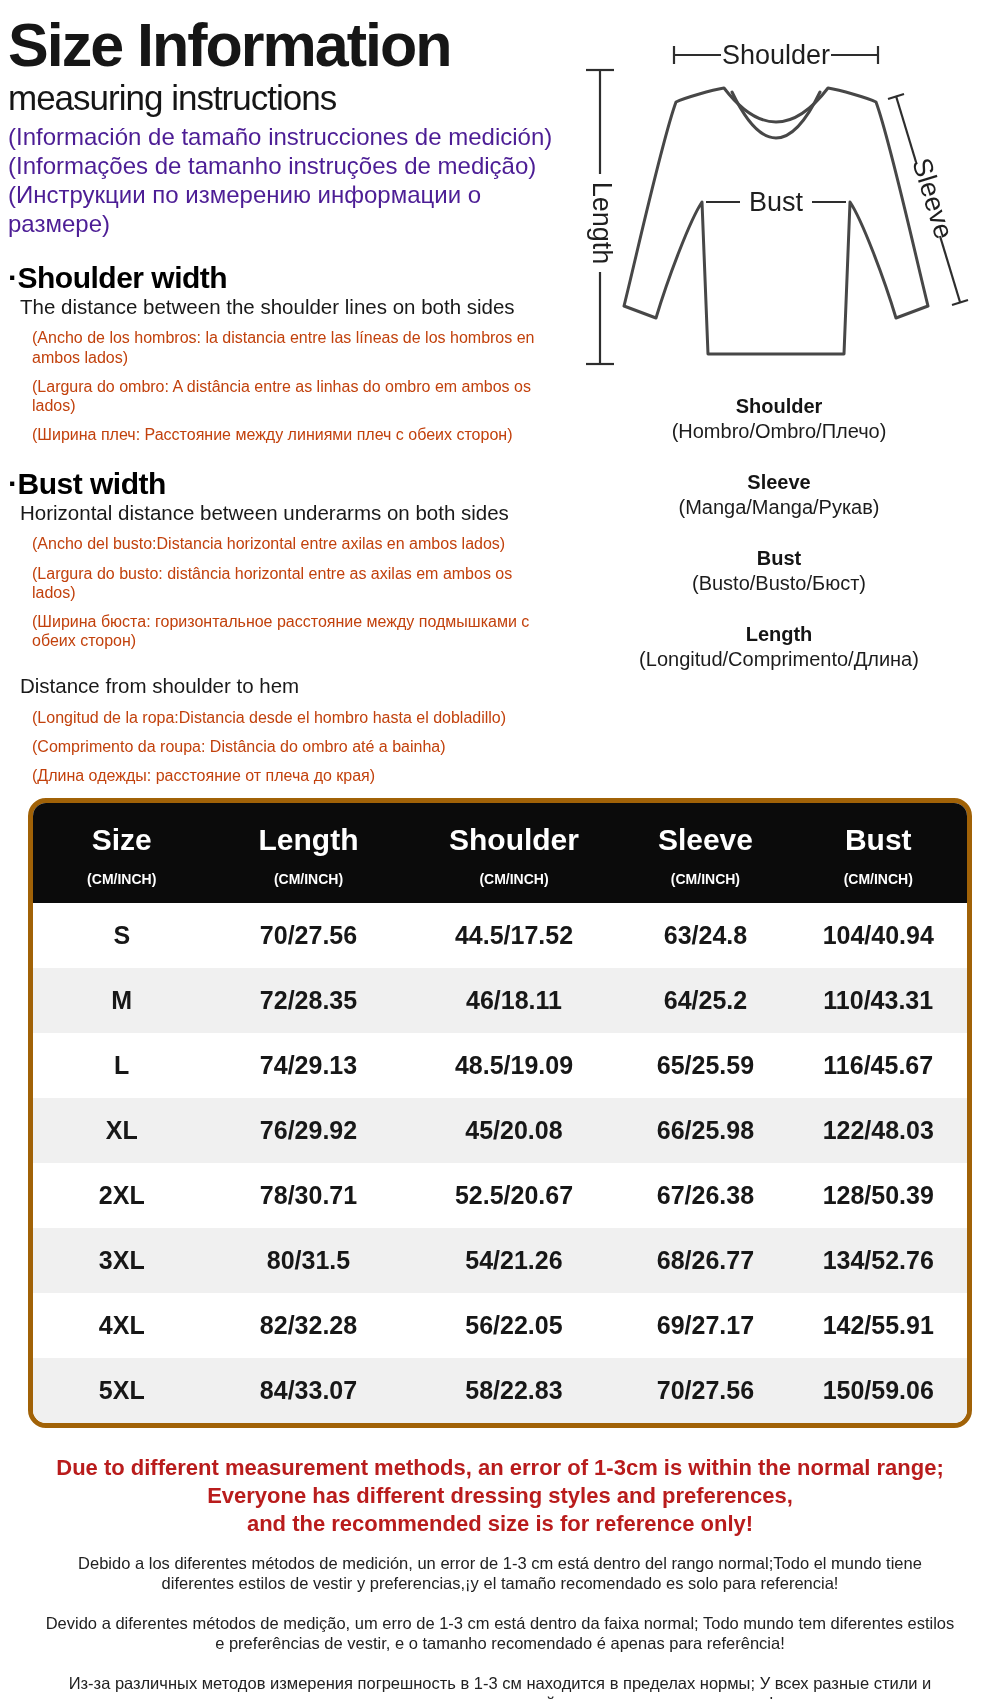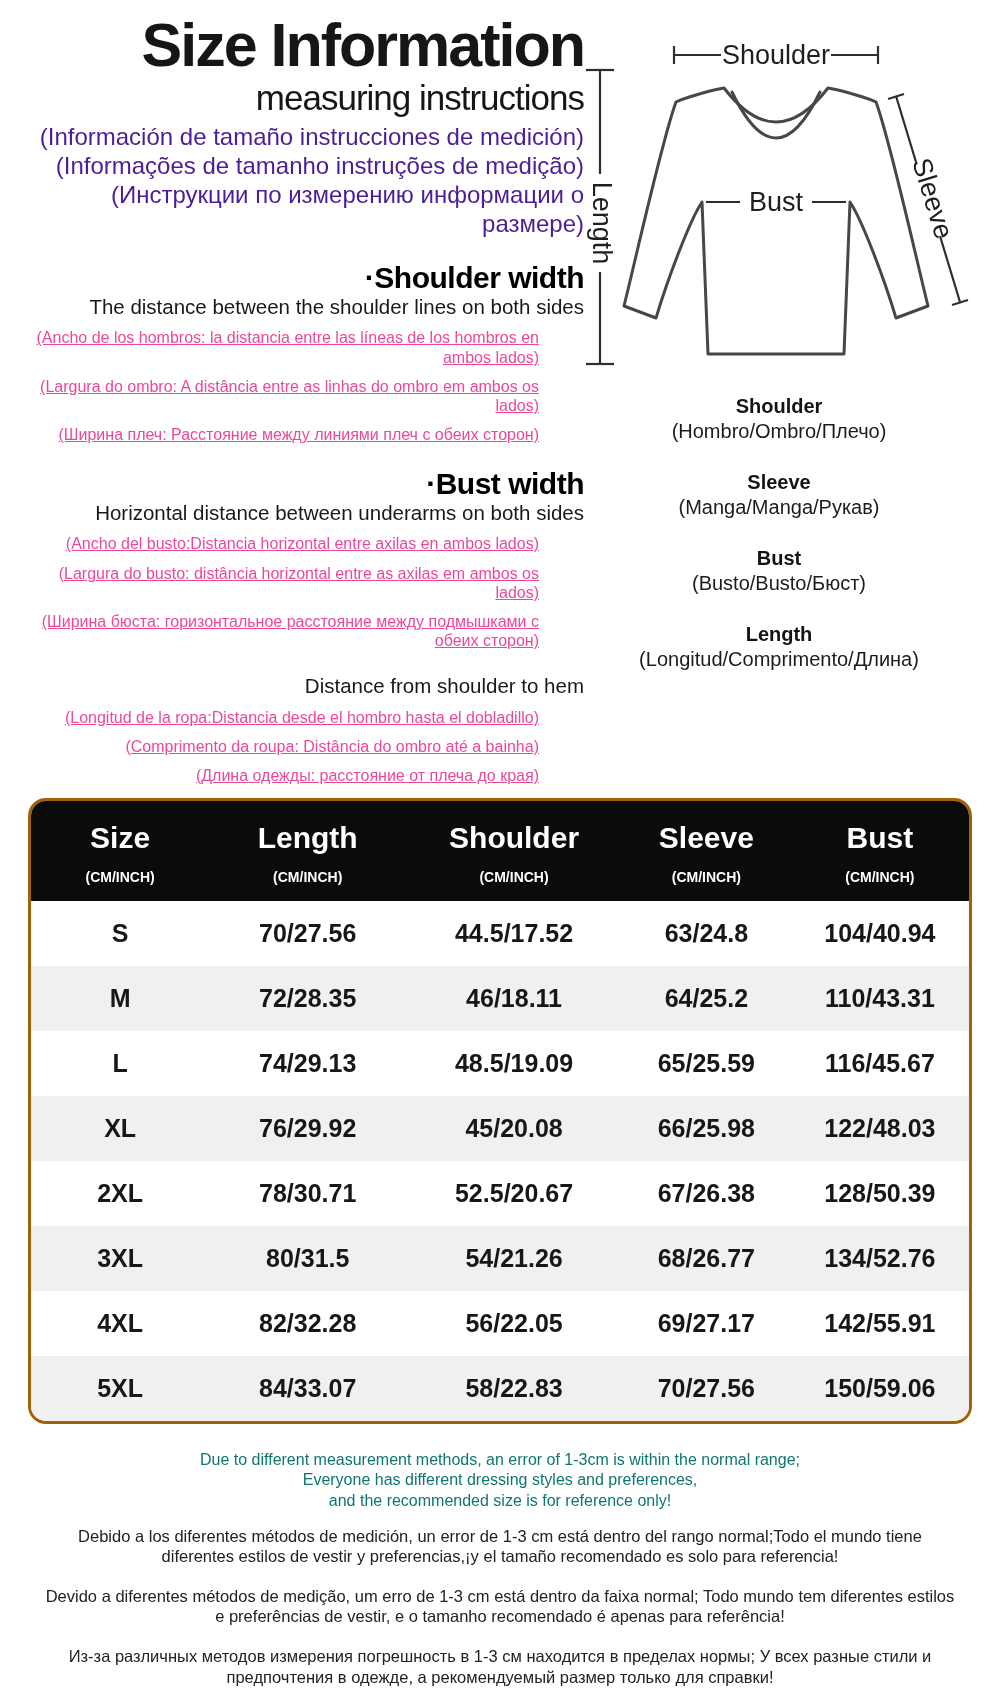--- a/index.html
+++ b/index.html
@@ -4,50 +4,50 @@
 <style>
   * { margin: 0; padding: 0; box-sizing: border-box; }
   html, body { background: var(--page-bg, #fff); }
   body {
     width: 1000px; height: 1699px; overflow: hidden; position: relative;
     font-family: "Liberation Sans", "DejaVu Sans", sans-serif;
     color: var(--text, #111);
   }
   
   #top { position: relative; height: 788px; }
-  .left-col { position: absolute; left: 34px; top: 14px; width: 550px; text-align: right; }
+  .left-col { position: absolute; left: 8px; top: 14px; width: 550px; }
   .page-title { font-size: 61px; font-weight: 700; letter-spacing: -2px; line-height: 1.02; color: #161616; }
   .page-subtitle { font-size: 35px; font-weight: 400; letter-spacing: -1px; margin-top: 2px; color: #161616; }
   .title-trans { margin-top: 5px; }
   .title-trans div { font-size: 24px; color: #4c1d95; line-height: 1.2; }
   .section { margin-top: 24px; }
   .sec-head { font-size: 30px; font-weight: 700; letter-spacing: -0.5px; color: #000000; line-height: 1.05; }
   .sec-head .bullet { font-size: 30px; }
   .sec-desc { font-size: 20.5px; color: #191919; margin: 1px 0 0 12px; line-height: 1.15; }
-  .sec-note { font-size: 16px; color: #ec4899; margin: 10px 0 0 0; max-width: 505px; line-height: 1.2; text-decoration: underline; }
+  .sec-note { font-size: 16px; color: #c2410c; margin: 10px 0 0 24px; max-width: 505px; line-height: 1.2; }
   .right-col { position: absolute; left: 566px; top: 6px; width: 426px; text-align: center; }
   .legend-item { margin-top: 26px; }
   .legend-item:first-of-type { margin-top: 12px; }
   .legend-term { font-size: 20px; font-weight: 700; color: #141414; line-height: 1.25; }
   .legend-trans { font-size: 20px; color: #1c1c1c; line-height: 1.25; }
   svg text { font-family: "Liberation Sans", "DejaVu Sans", sans-serif; fill: #1f1f1f; }
   
   .table-wrap {
-    margin: 10px 28px 0; border: 3px solid #a16207; border-radius: 18px; overflow: hidden; background: #fff;
+    margin: 10px 28px 0; border: 5px solid #a16207; border-radius: 18px; overflow: hidden; background: #fff;
   }
   table { width: 100%; border-collapse: collapse; table-layout: fixed; }
   thead th { background: var(--table-header-bg, #0b0b0b); padding: 20px 0 16px; }
   .col-name { color: #fff; font-size: 30px; font-weight: 700; line-height: 1.1; }
   .col-unit { color: #fff; font-size: 14px; font-weight: 700; margin-top: 15px; }
   tbody td { height: 65px; text-align: center; font-size: 25px; font-weight: 700; color: #171717; }
   tbody tr:nth-child(even) { background: var(--row-alt-bg, #f0f0f0); }
   col.c-size { width: 19%; } col.c-length { width: 21%; } col.c-shoulder { width: 23%; }
   col.c-sleeve { width: 18%; } col.c-bust { width: 19%; }
   
-  .footer-bold { margin-top: 26px; text-align: center; font-size: 16px; font-weight: 400; line-height: 1.27; color: #0f766e; }
+  .footer-bold { margin-top: 26px; text-align: center; font-size: 22px; font-weight: 700; line-height: 1.27; color: #b91c1c; }
   .footer-note { margin: 15px auto 0; max-width: 918px; text-align: center; font-size: 16.5px; color: #222; line-height: 1.22; }
   .footer-note.pt { margin-top: 20px; }
   .footer-note.ru { margin-top: 20px; }
 </style>
 </head>
 <body>
 
 <div id="top">
   <div class="left-col">
     <div class="page-title">Size Information</div>

